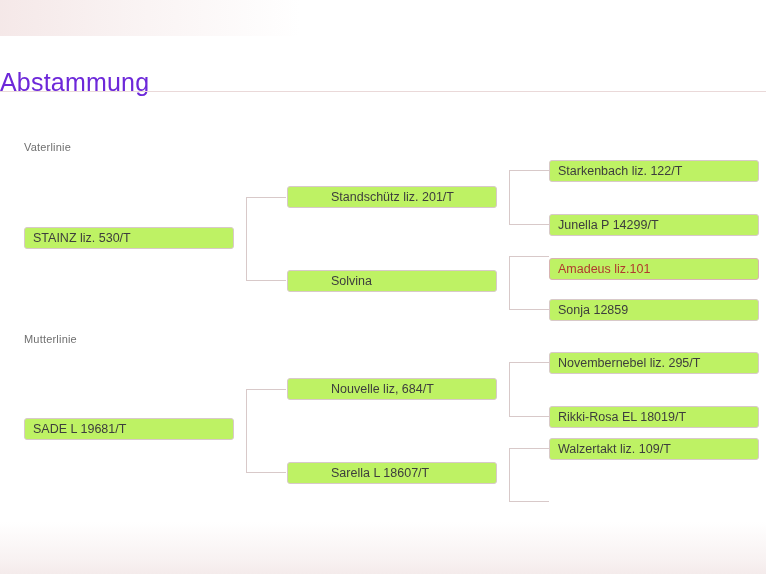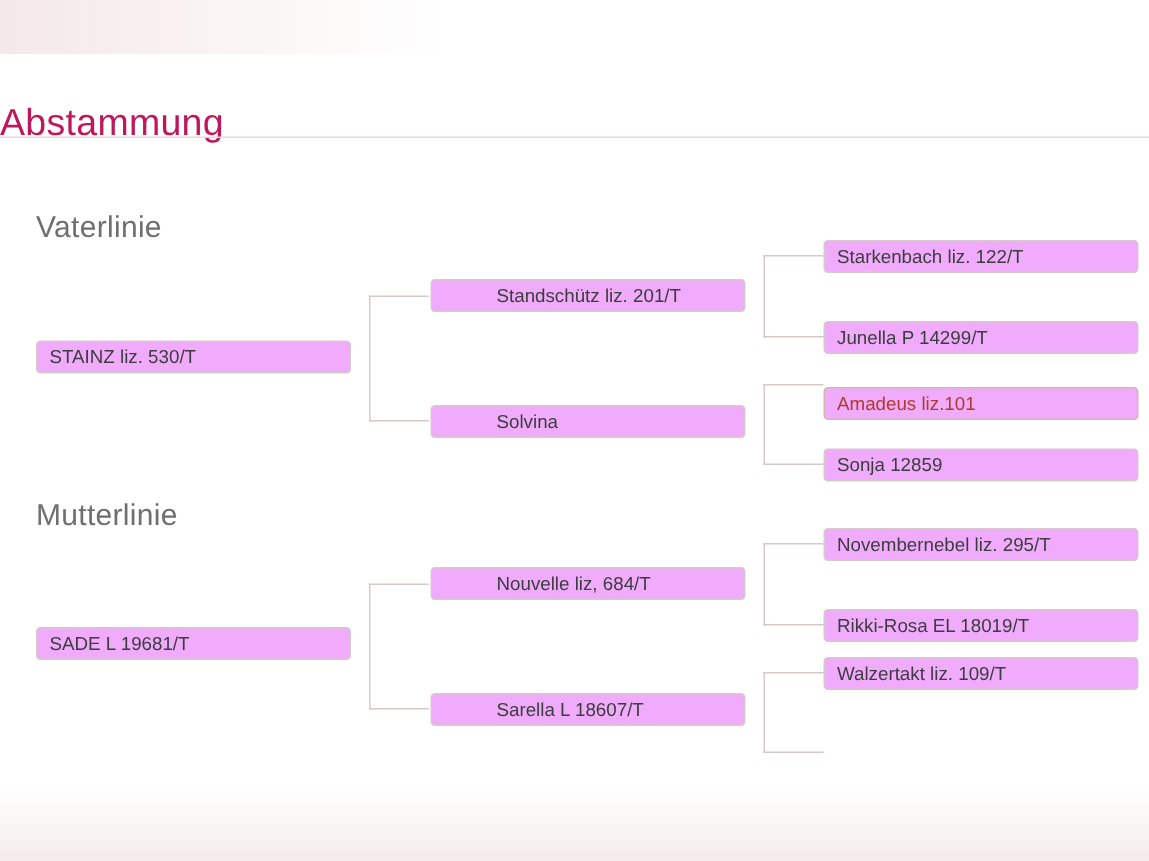--- a/index.html
+++ b/index.html
@@ -33,49 +33,49 @@
     background: linear-gradient(180deg, rgba(255,255,255,0) 0%, rgba(246,238,238,0.75) 70%, rgba(243,233,233,0.9) 100%);
     pointer-events: none;
   }
 
   .page-title {
     position: absolute;
     left: 0;
     top: 50px;
     font-size: 25px;
     line-height: 30px;
-    color: #be185d;
+    color: #6d28d9;
     font-weight: 400;
     letter-spacing: 0.2px;
   }
   .title-rule {
     position: absolute;
     left: 0;
     top: 91px;
     width: 766px;
     height: 1px;
     background: #ead9d9;
   }
 
   .section-label {
     position: absolute;
-    font-size: 20px;
+    font-size: 11px;
     color: #6f6f6f;
     font-weight: 400;
     letter-spacing: 0.2px;
   }
   .label-vaterlinie { left: 24px; top: 141px; }
   .label-mutterlinie { left: 24px; top: 333px; }
 
   .node {
     position: absolute;
     height: 22px;
     border: 1px solid #d8c9c9;
     border-radius: 3px;
-    background: #f0abfc;
+    background: #bef264;
     color: #3d3d3d;
     font-size: 12.5px;
     line-height: 20px;
     padding: 0 8px;
     white-space: nowrap;
     overflow: hidden;
     text-overflow: ellipsis;
   }
   .node.highlight {
     color: #b03a2e;

